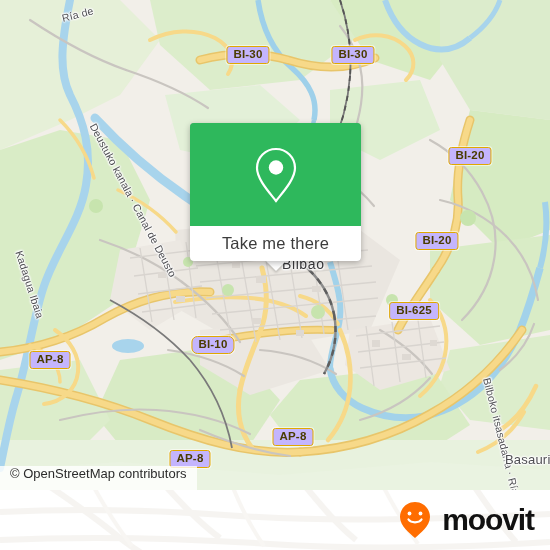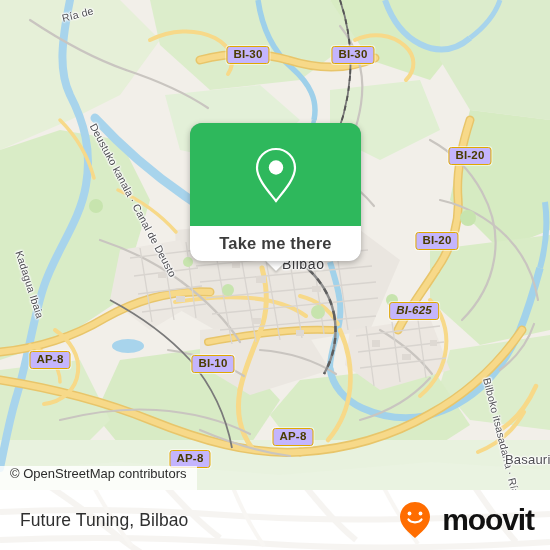--- a/index.html
+++ b/index.html
@@ -48,24 +48,23 @@
     pointer-events:none;
   }
   .mlabel.city{
     font-size:14px;color:#3a3a3d;font-weight:normal;letter-spacing:.6px;margin-left:36px;
   }
 
   
   .card{
     position:absolute;
     left:190px;top:123px;width:171px;height:138px;
-    border-radius:12px;overflow:hidden;
+    border-radius:4px;overflow:hidden;
     box-shadow:0 2px 6px rgba(0,0,0,.28);
     background:#a3a3a3;
-    font-weight:bold;
   }
   .card-top{
     height:103px;width:100%;
     background:#2eb85c;
     display:flex;align-items:center;justify-content:center;
   }
   .card-bottom{
     height:35px;width:100%;
     background:#ffffff;
     display:flex;align-items:center;justify-content:center;
@@ -308,22 +307,22 @@
     <div class="mlabel" style="left:93px;top:118px;transform:rotate(62deg);">Deustuko kanala · Canal de Deusto</div>
     <div class="mlabel" style="left:19px;top:245px;transform:rotate(72deg);">Kadagua Ibaia</div>
     <div class="mlabel city" style="left:246px;top:256px;">Bilbao</div>
     <div class="mlabel" style="left:487px;top:372px;transform:rotate(76deg);">Bilboko itsasadarra · Ría de Bilbao</div>
     <div class="mlabel" style="left:505px;top:452px;font-size:13px;">Basauri</div>
 
     <div class="shield" style="left:248px;top:55px;">BI-30</div>
     <div class="shield" style="left:353px;top:55px;">BI-30</div>
     <div class="shield" style="left:470px;top:156px;">BI-20</div>
     <div class="shield" style="left:437px;top:241px;">BI-20</div>
-    <div class="shield" style="left:414px;top:311px;font-style:italic;">BI-625</div>
-    <div class="shield" style="left:213px;top:364px;">BI-10</div>
+    <div class="shield" style="left:414px;top:311px;">BI-625</div>
+    <div class="shield" style="left:213px;top:345px;border-radius:6px;">BI-10</div>
     <div class="shield" style="left:50px;top:360px;">AP-8</div>
     <div class="shield" style="left:293px;top:437px;">AP-8</div>
     <div class="shield" style="left:190px;top:459px;">AP-8</div>
 
     <div class="card-tail"></div>
     <div class="card">
       <div class="card-top">
         <svg width="46" height="58" viewBox="0 0 46 58">
           <path d="M23 3 C12.5 3 4 11.5 4 22 C4 33.5 17 47 23 55 C29 47 42 33.5 42 22 C42 11.5 33.5 3 23 3 Z" fill="none" stroke="#ffffff" stroke-width="2.2"></path>
           <circle cx="23" cy="21.5" r="7.2" fill="#ffffff"></circle>
@@ -350,21 +349,20 @@
         <path d="M0,22 C80,18 160,20 240,26 C330,32 420,30 550,24"></path>
         <path d="M0,50 C90,46 180,48 270,54 C360,60 450,58 550,52"></path>
       </g>
       <g stroke="#f3f0eb" fill="none" stroke-width="4">
         <path d="M90,-10 C104,16 116,36 132,56"></path>
         <path d="M380,-10 C392,14 404,34 418,54"></path>
         <path d="M230,-10 C240,16 250,36 264,56"></path>
       </g>
     </svg>
 
-    <div class="footer-title">Future Tuning, Bilbao</div>
 
     <div class="brand">
       <svg width="34" height="40" viewBox="0 0 34 40">
         <path d="M17 2 C8.7 2 2 8.7 2 17 C2 26 12 33.5 17 38 C22 33.5 32 26 32 17 C32 8.7 25.3 2 17 2 Z" fill="#ff6d00"></path>
         <circle cx="11.5" cy="13.5" r="1.9" fill="#ffffff"></circle>
         <circle cx="22.5" cy="13.5" r="1.9" fill="#ffffff"></circle>
         <path d="M10.5 19.5 C13 23.2 21 23.2 23.5 19.5" stroke="#ffffff" stroke-width="2.2" fill="none" stroke-linecap="round"></path>
       </svg>
       <span class="brand-word">moovit</span>
     </div>

